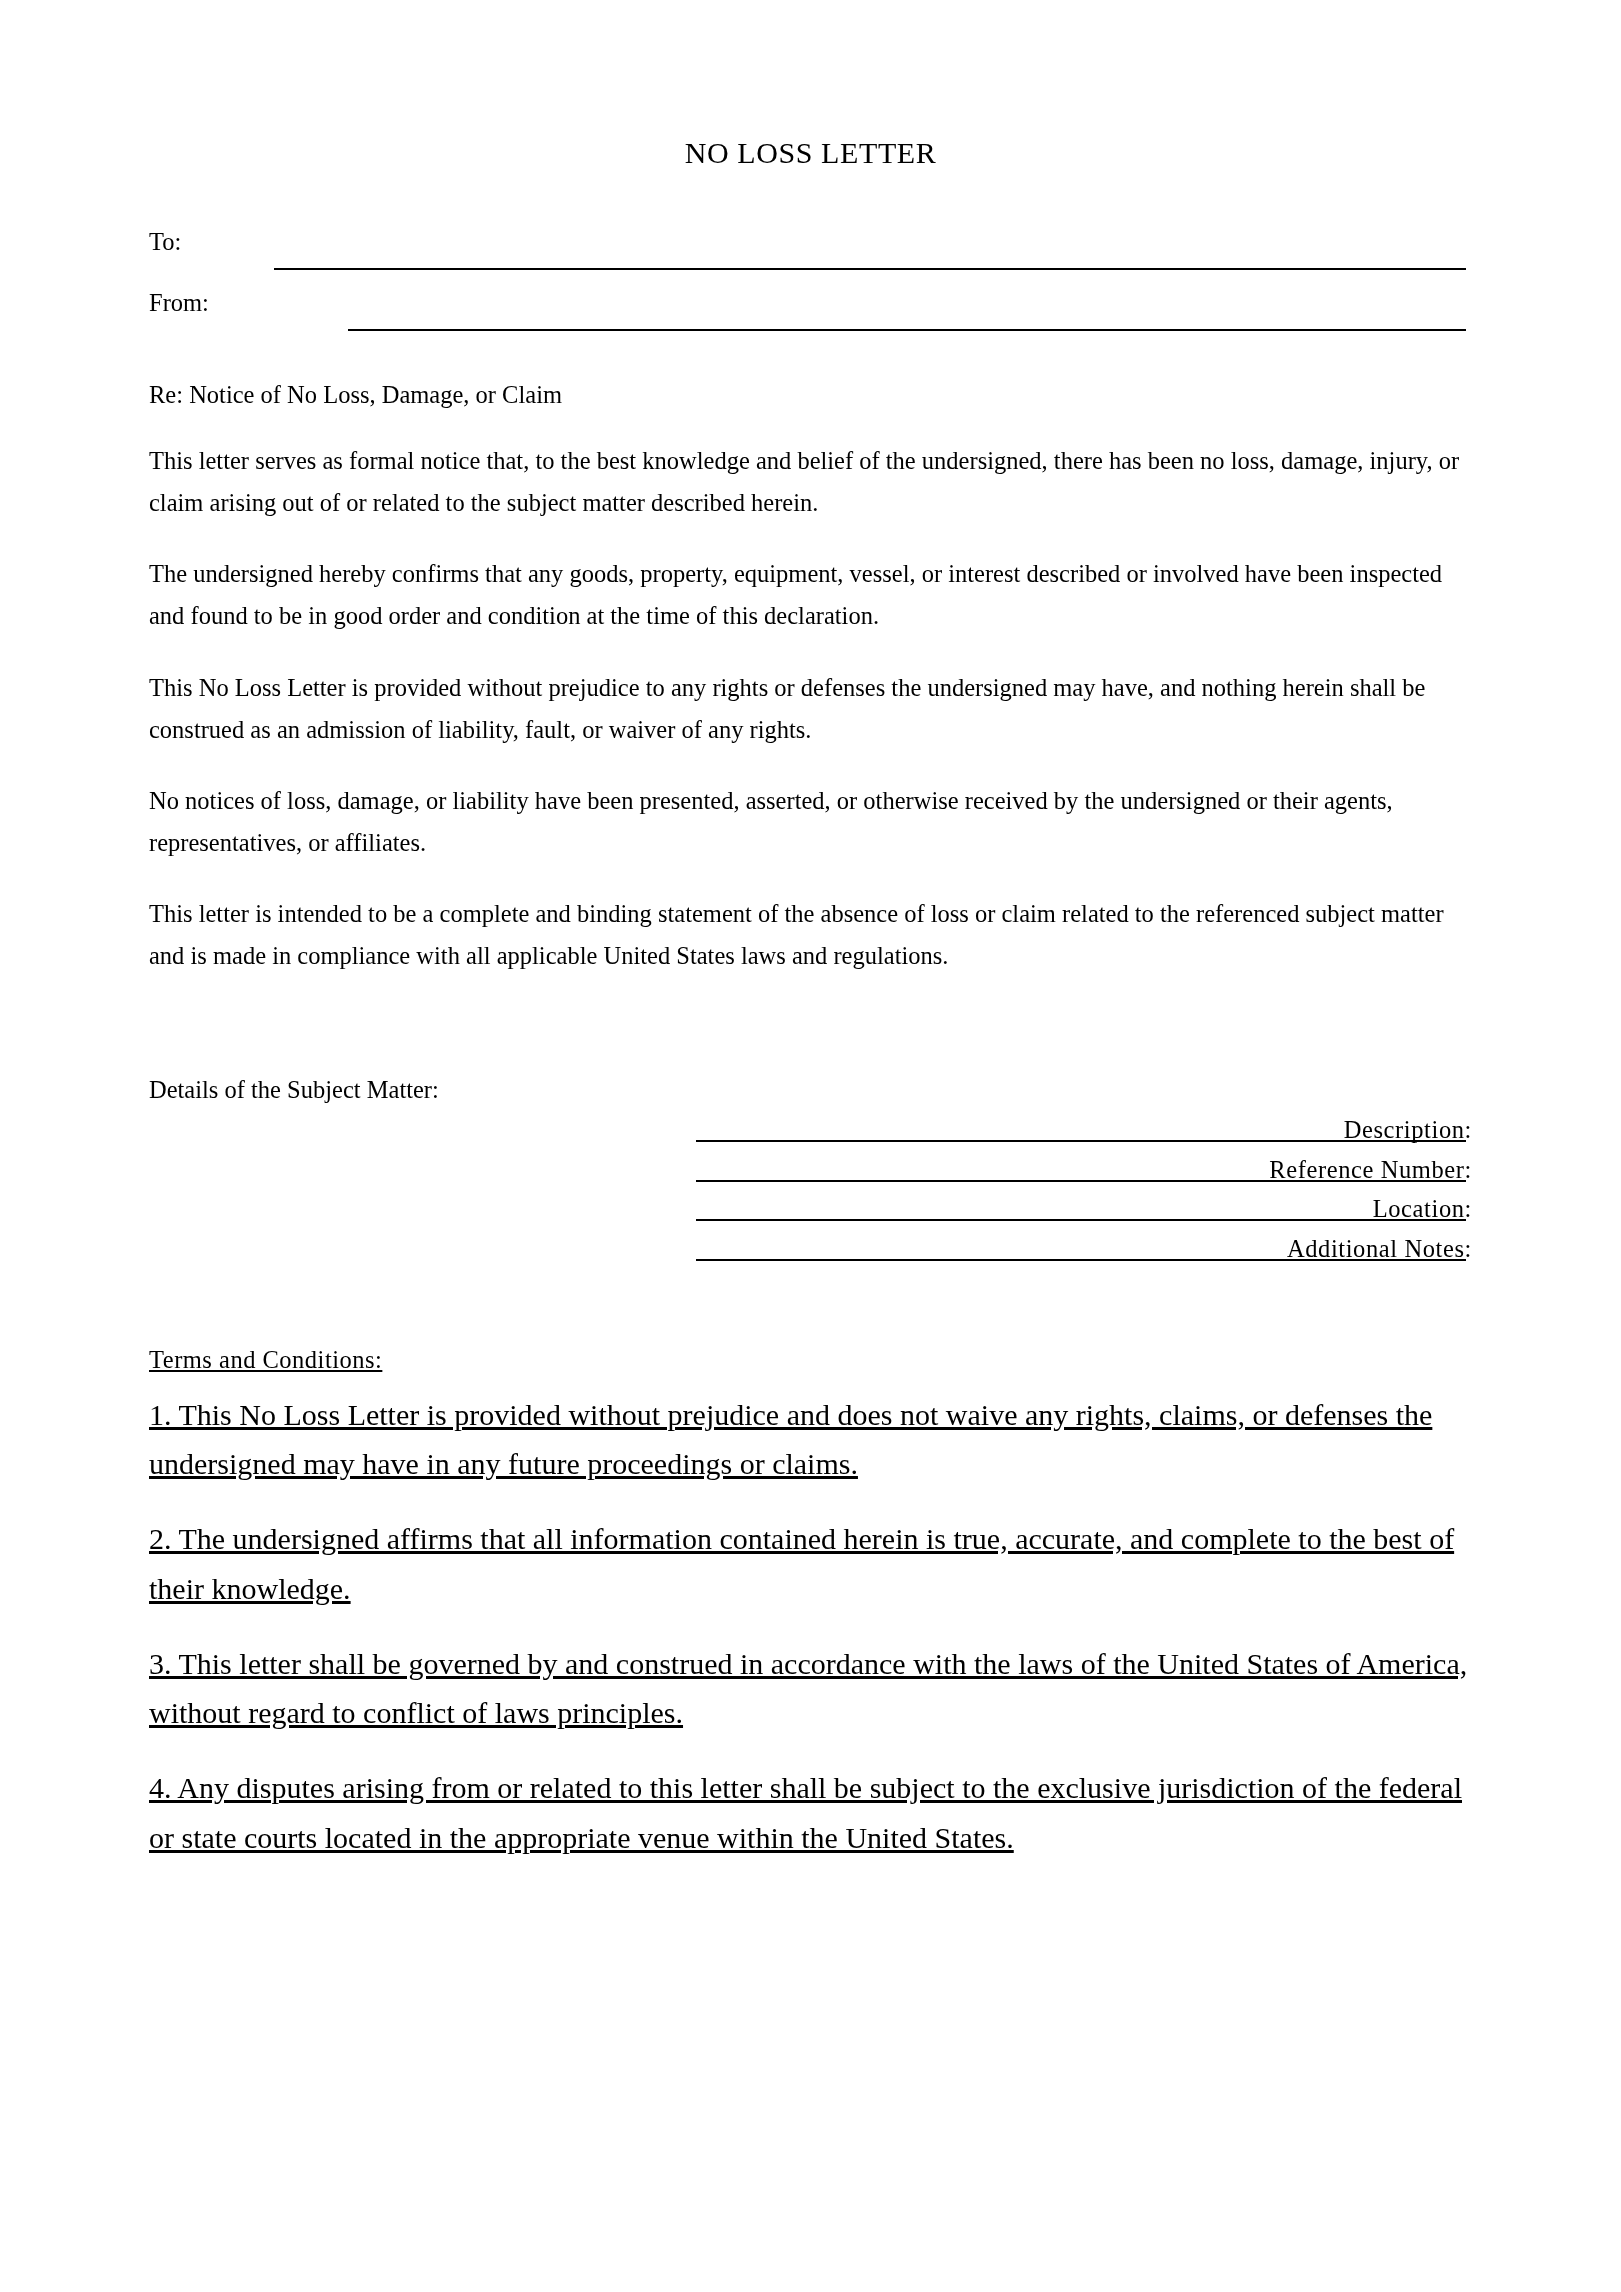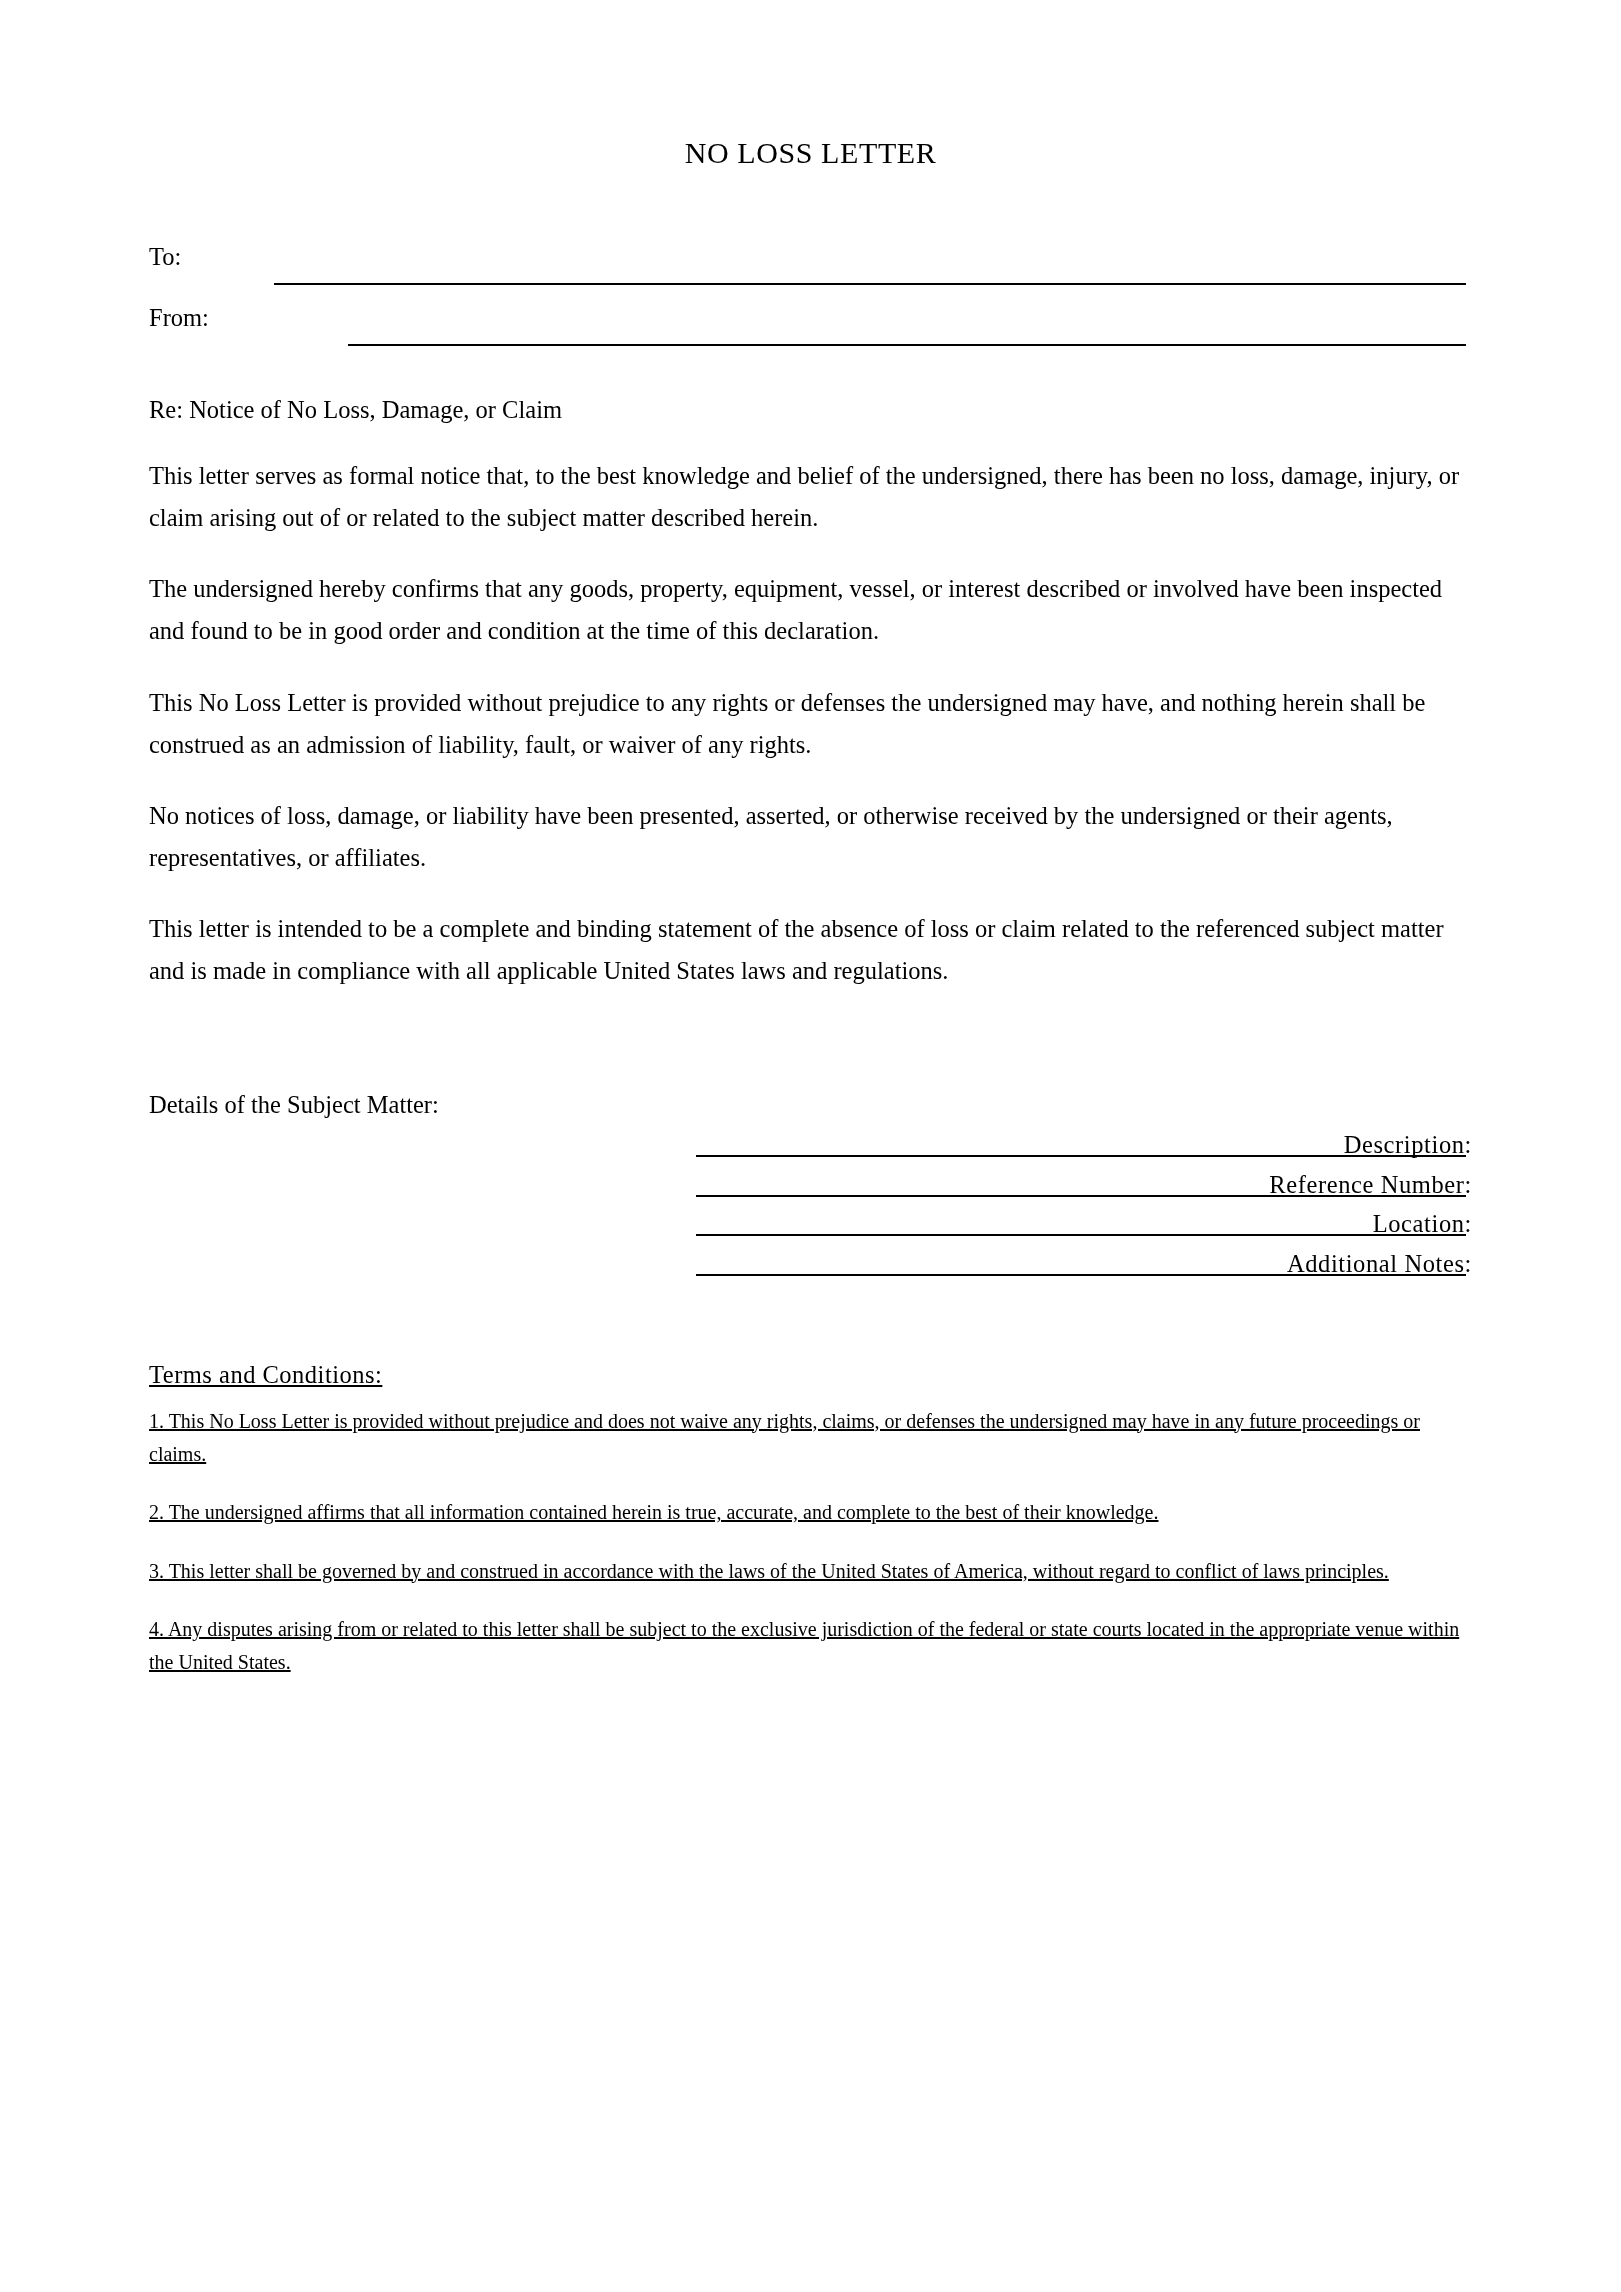--- a/index.html
+++ b/index.html
@@ -33,21 +33,21 @@
     font-size: 30px;
     letter-spacing: 0.6px;
     margin: 12px;
     padding-top: 123px;
     font-weight: normal;
     line-height: 1.2;
   }
 
   
   .addr-block {
-    margin-top: 71px;
+    margin-top: 56px;
   }
   .addr-row {
     position: relative;
     height: 61px;
   }
   .addr-label {
     font-size: 24.5px;
     line-height: 1.2;
     display: inline-block;
   }
@@ -109,21 +109,21 @@
     margin-top: 80px;
     text-decoration: underline;
   }
   .terms-heading {
     font-size: 24.5px;
     line-height: 1.3;
     letter-spacing: 0.5px;
     margin-bottom: 13.7px;
   }
   p.term-item {
-    font-size: 20px;
+    font-size: 30px;
     line-height: 1.65;
     margin: 25.5px 0 0 0;
   }
   p.term-item.first { margin-top: 0; }
 </style>
 </head>
 <body>
 
 <div class="page">
   <div class="content">

